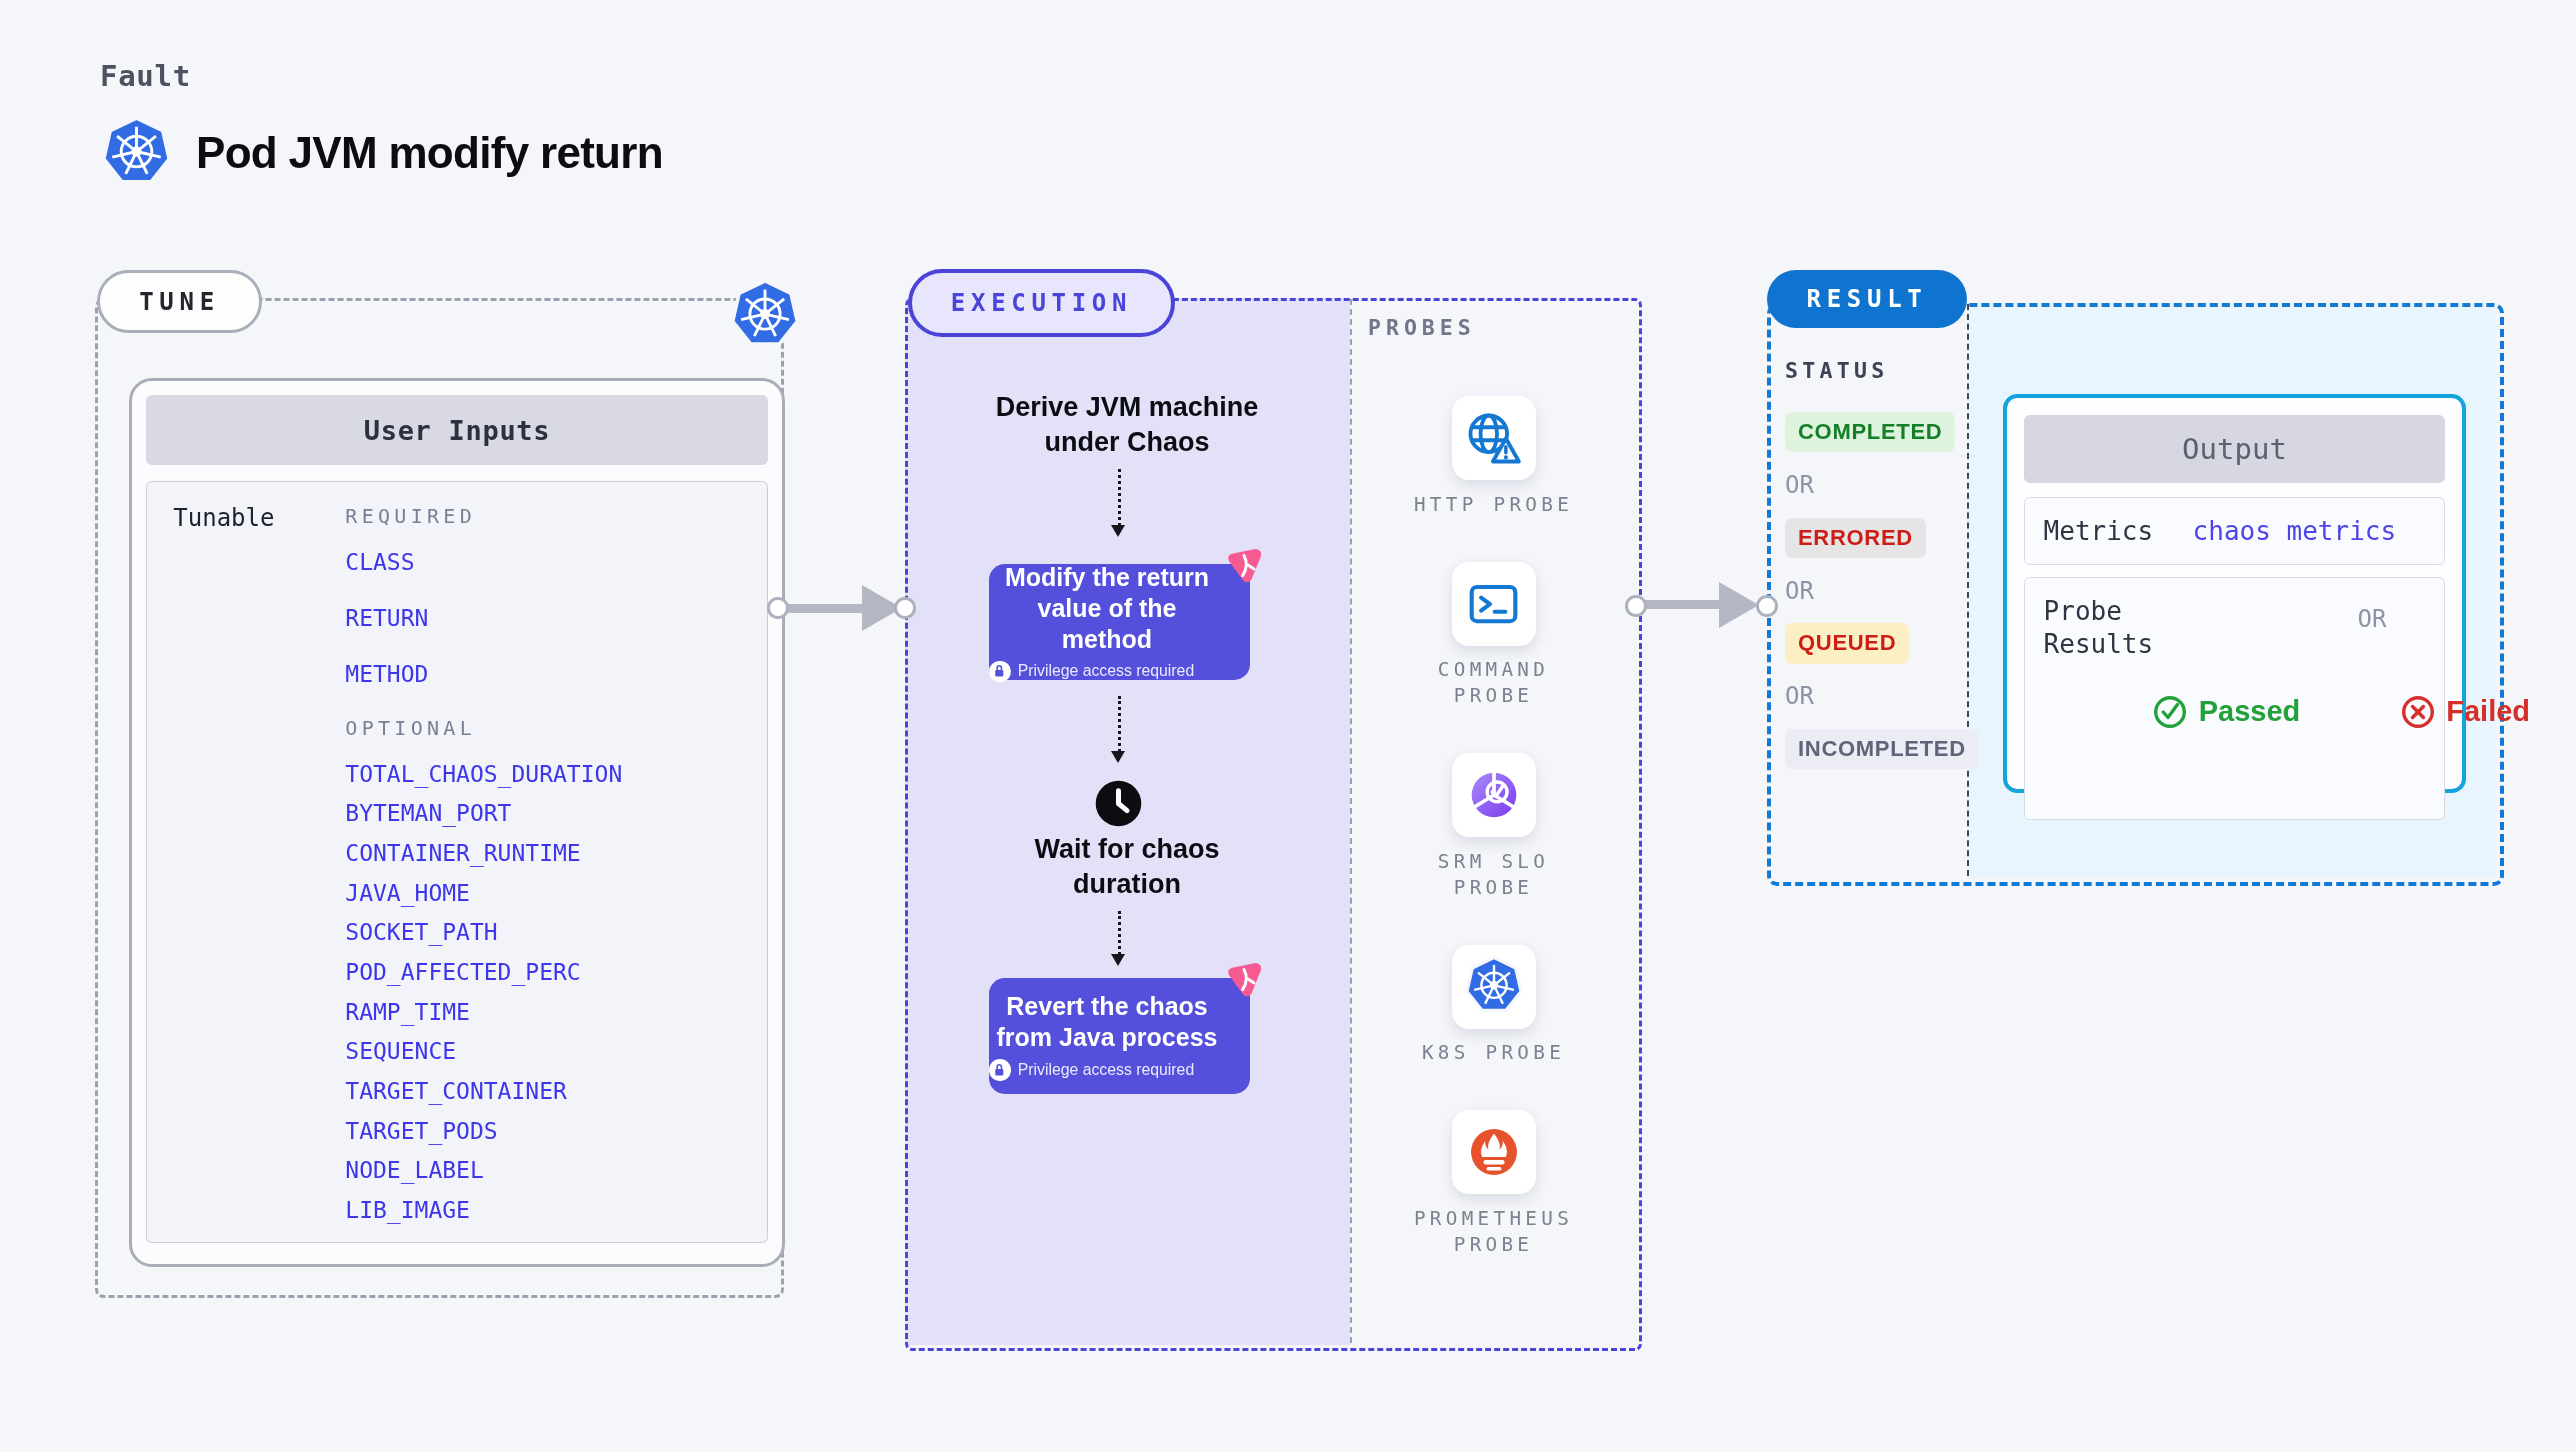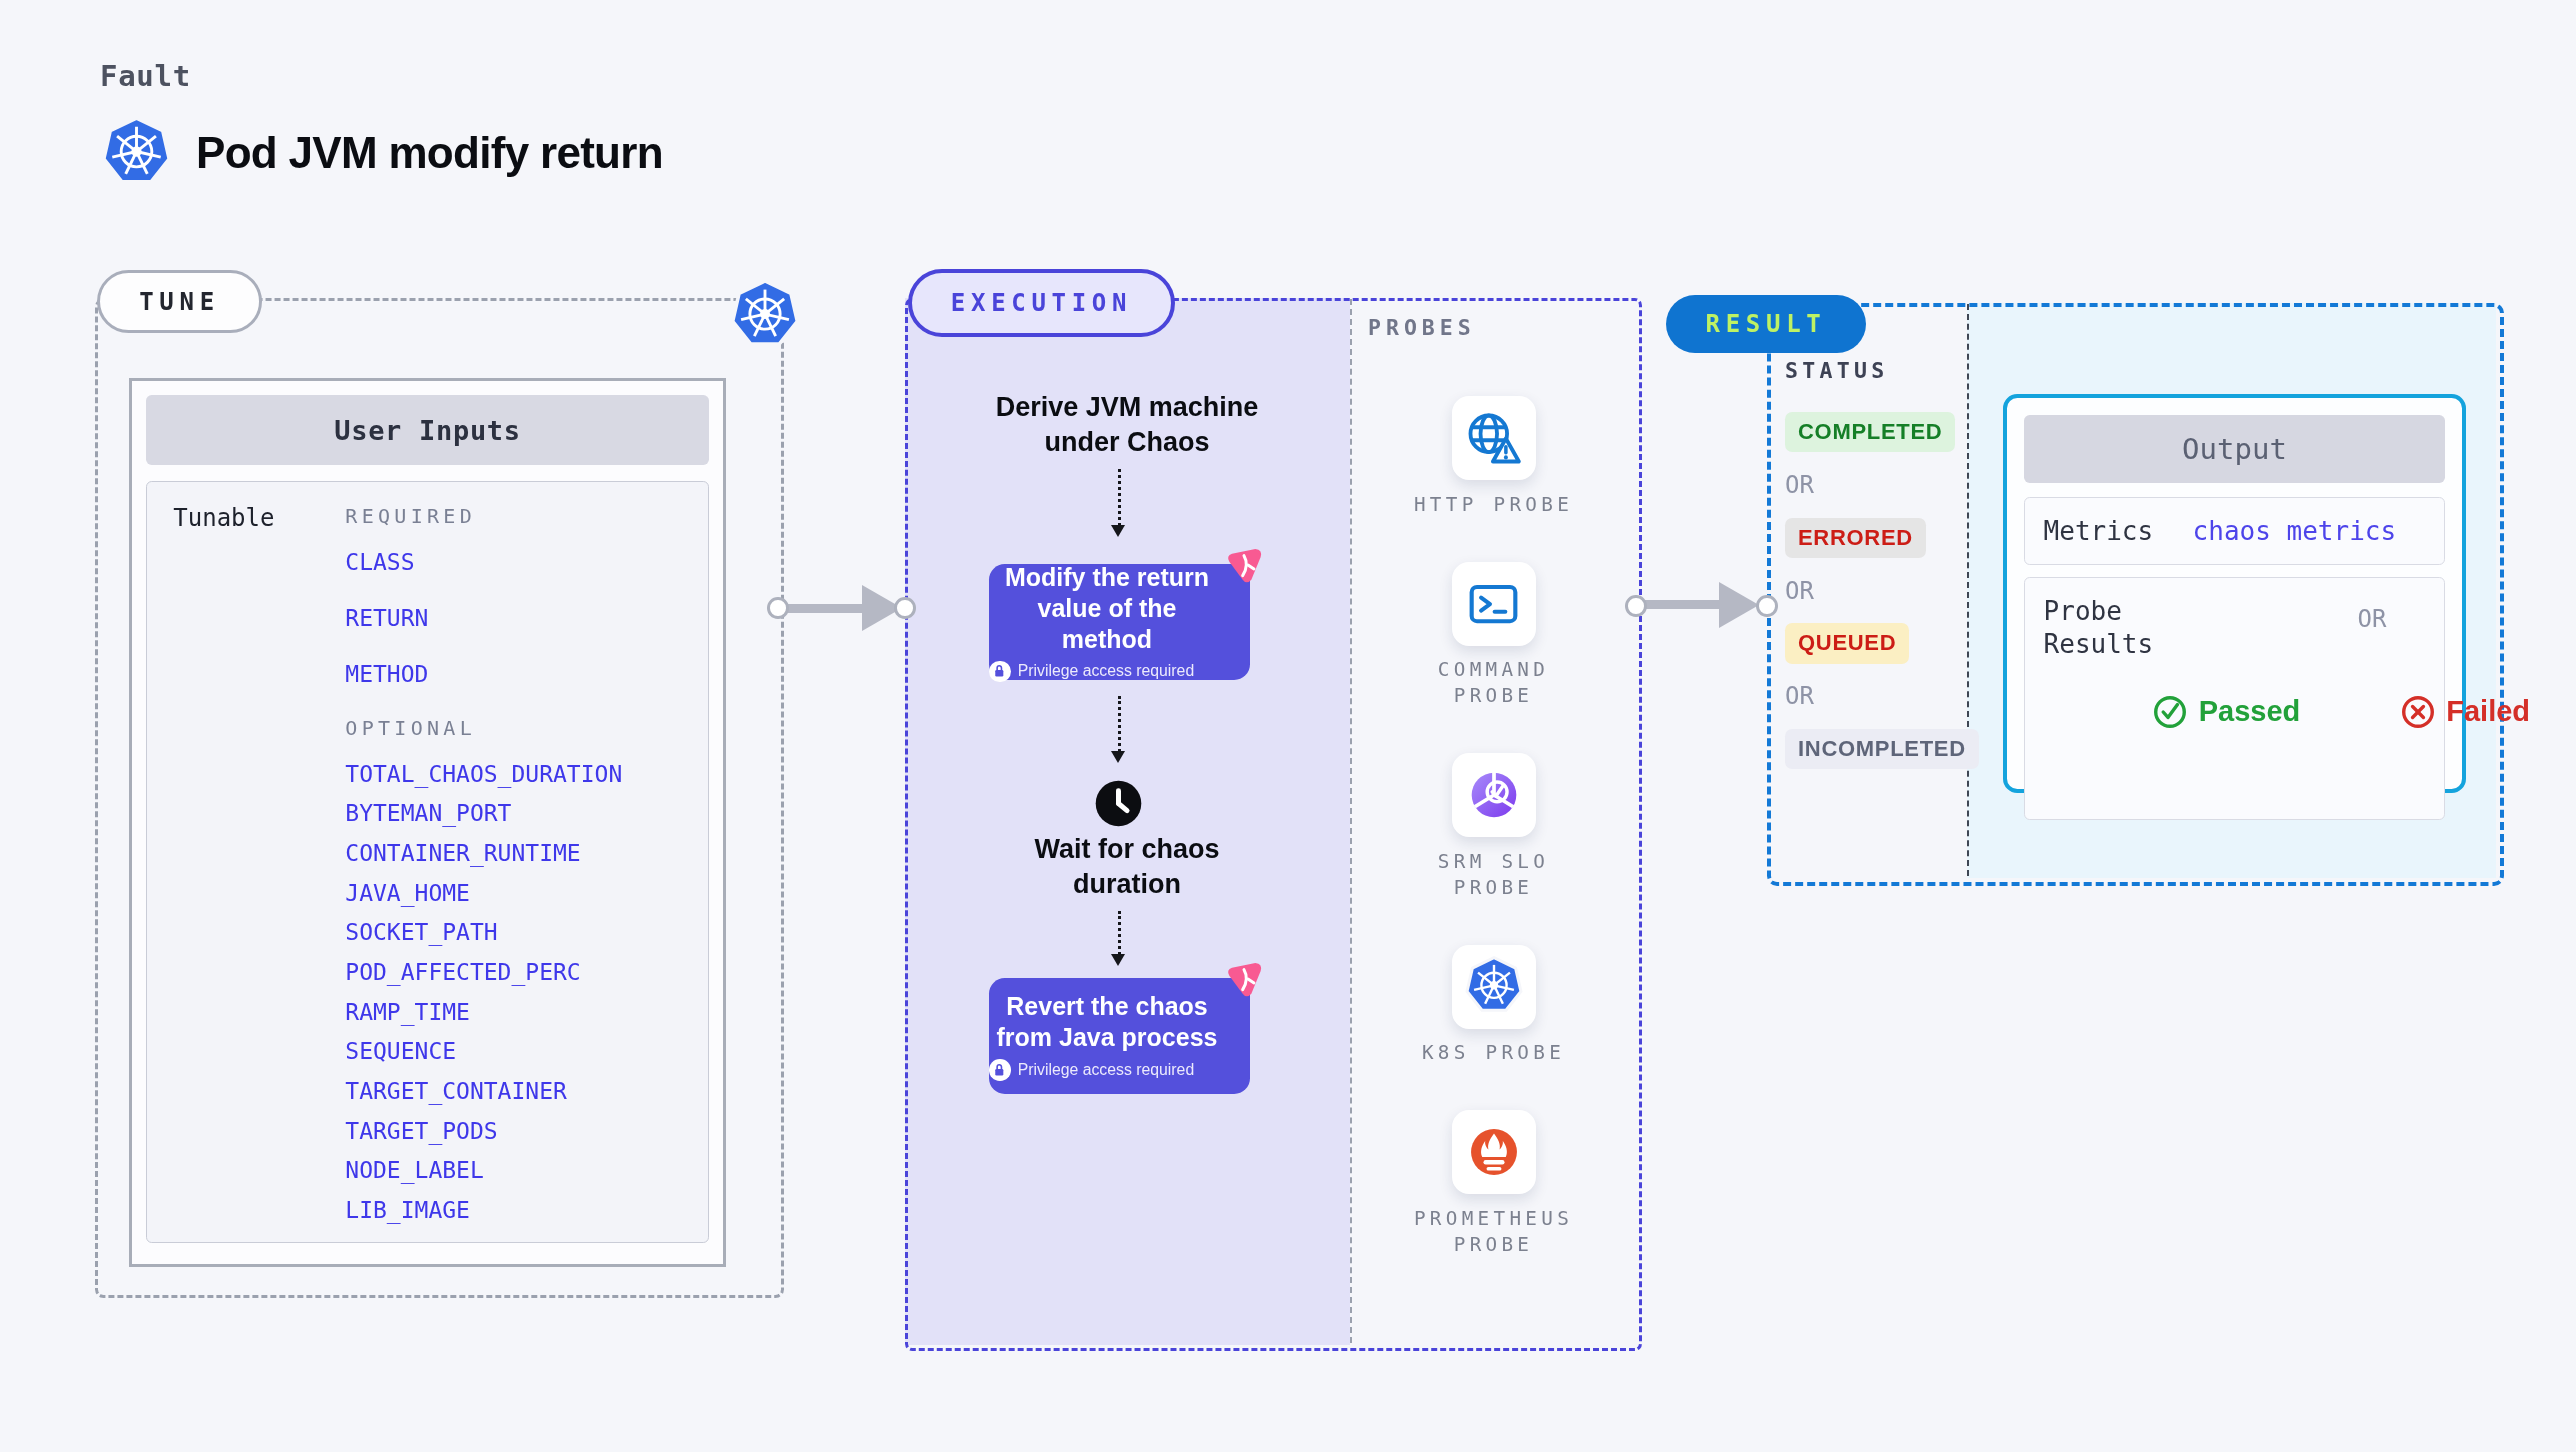--- a/index.html
+++ b/index.html
@@ -14,27 +14,27 @@
   .title-row h1{margin:0;font-size:44px;font-weight:bold;color:#0b0d12;letter-spacing:-0.7px;}
   .k8s-big{width:73px;height:76px;}
 
   
   .pill{display:flex;align-items:center;justify-content:center;border-radius:34px;
         font-size:24px;font-weight:bold;letter-spacing:5.7px;}
   .pill-tune{left:97px;top:270px;width:159px;height:57px;background:#fdfdfe;
              border:3.6px solid #a9aebb;color:#23262f;}
   .pill-exec{left:908px;top:269px;width:259px;height:60px;background:#e7e6fc;
              border:4.3px solid #4a44d9;color:#4a44d9;}
-  .pill-result{left:1666px;top:270px;width:200px;height:58px;background:#0f74d0;color:#bef264;margin-top:25px;}
+  .pill-result{left:1767px;top:270px;width:200px;height:58px;background:#0f74d0;color:#ffffff;}
 
   
   .tune-box{left:95px;top:298px;width:683px;height:994px;border:3.6px dashed #9ba1ae;border-radius:8.6px;}
   .k8s-corner{left:729px;top:278px;width:72px;height:75px;}
-  .ui-card{left:129px;top:378px;width:597px;height:889px;background:#fcfcfe;
-           border:3.6px solid #a8adb8;border-radius:0;padding:14.3px;box-sizing:border-box;}
+  .ui-card{left:129px;top:378px;width:656px;height:889px;background:#fcfcfe;
+           border:3.6px solid #a8adb8;border-radius:23px;padding:14.3px;box-sizing:border-box;}
   .ui-head{height:70px;background:#d8d9e3;border-radius:5.7px;display:flex;align-items:center;
            justify-content:center;font-size:27px;color:#2c3140;font-weight:bold;letter-spacing:0.7px;}
   .ui-list{margin-top:15.8px;height:762px;background:#f3f4f9;border:1.4px solid #c9ccd7;border-radius:5.7px;
            box-sizing:border-box;display:flex;padding:21.5px 14.3px 0 26px;}
   .tunable{width:172px;font-size:24px;color:#1d212c;}
   .group-label{font-size:20px;color:#7a8094;letter-spacing:4.3px;margin-bottom:20px;}
   .group-label.opt-head{margin-top:11px;}
   .blue-item{font-size:23px;color:#3e37ea;line-height:29px;}
   .blue-item.req{margin-bottom:27px;}
   .blue-item.opt{margin-bottom:10.7px;}

